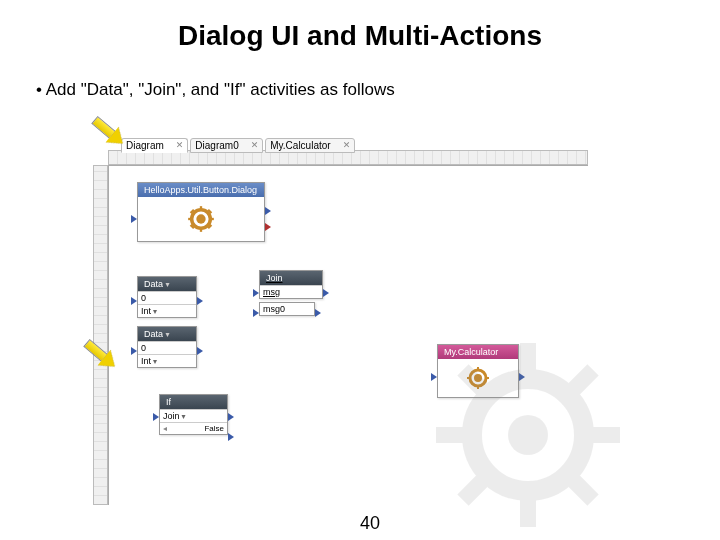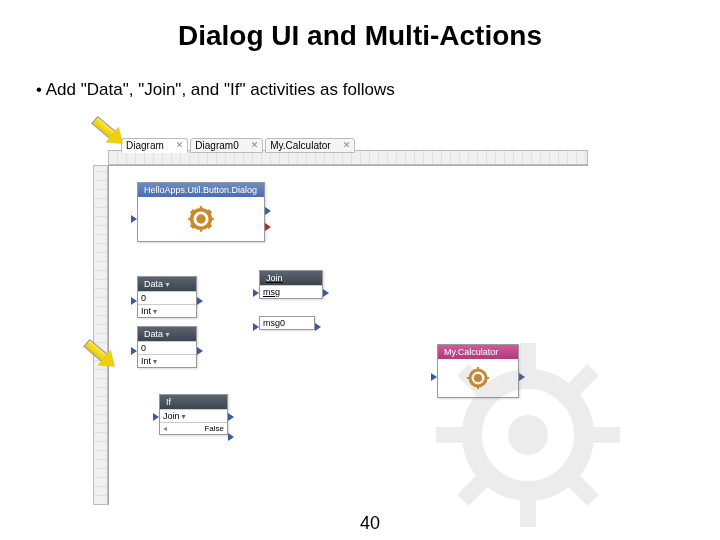--- a/index.html
+++ b/index.html
@@ -118,21 +118,21 @@
   </div>
 
   <div class="node" style="left:150px; top:104px; width:64px;text-decoration:underline;">
     <div class="node-title dark">Join</div>
     <div class="node-row">
         <span>msg</span>
       </div>
     <div class="handle h-left" style="top:18px;"></div>
     <div class="handle h-right" style="top:18px;"></div>
   </div>
-  <div class="node" style="left:150px; top:150px; width:56px;">
+  <div class="node" style="left:150px; top:136px; width:56px;">
     <div class="node-row" style="border-top:none;">
         <span>msg0</span>
       </div>
     <div class="handle h-left" style="top:6px;"></div>
     <div class="handle h-right" style="top:6px;"></div>
   </div>
 
   <div class="node" style="left:50px; top:228px; width:69px;">
     <div class="node-title dark"><span>If</span></div>
     <div class="node-row">

